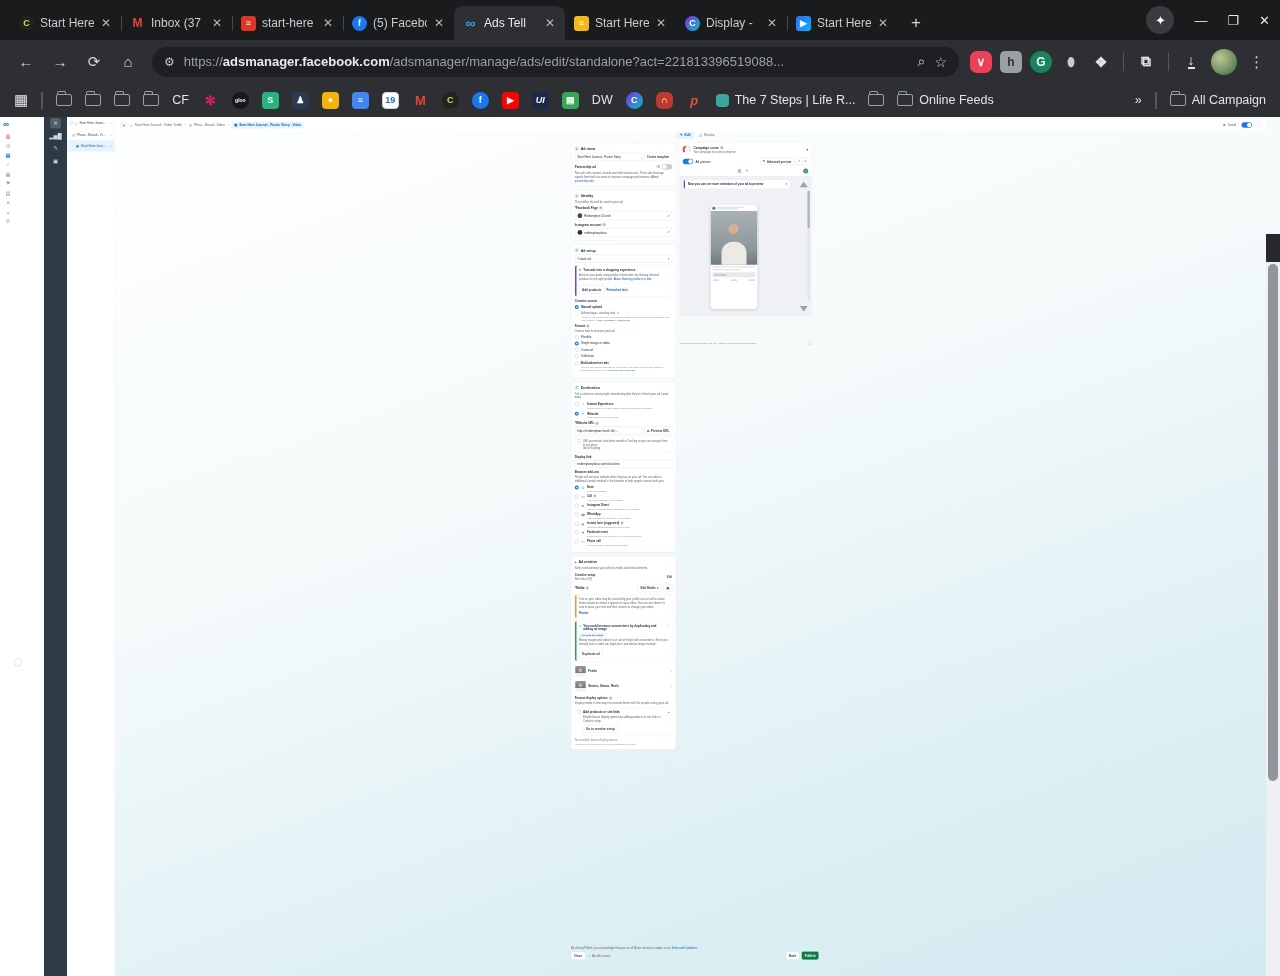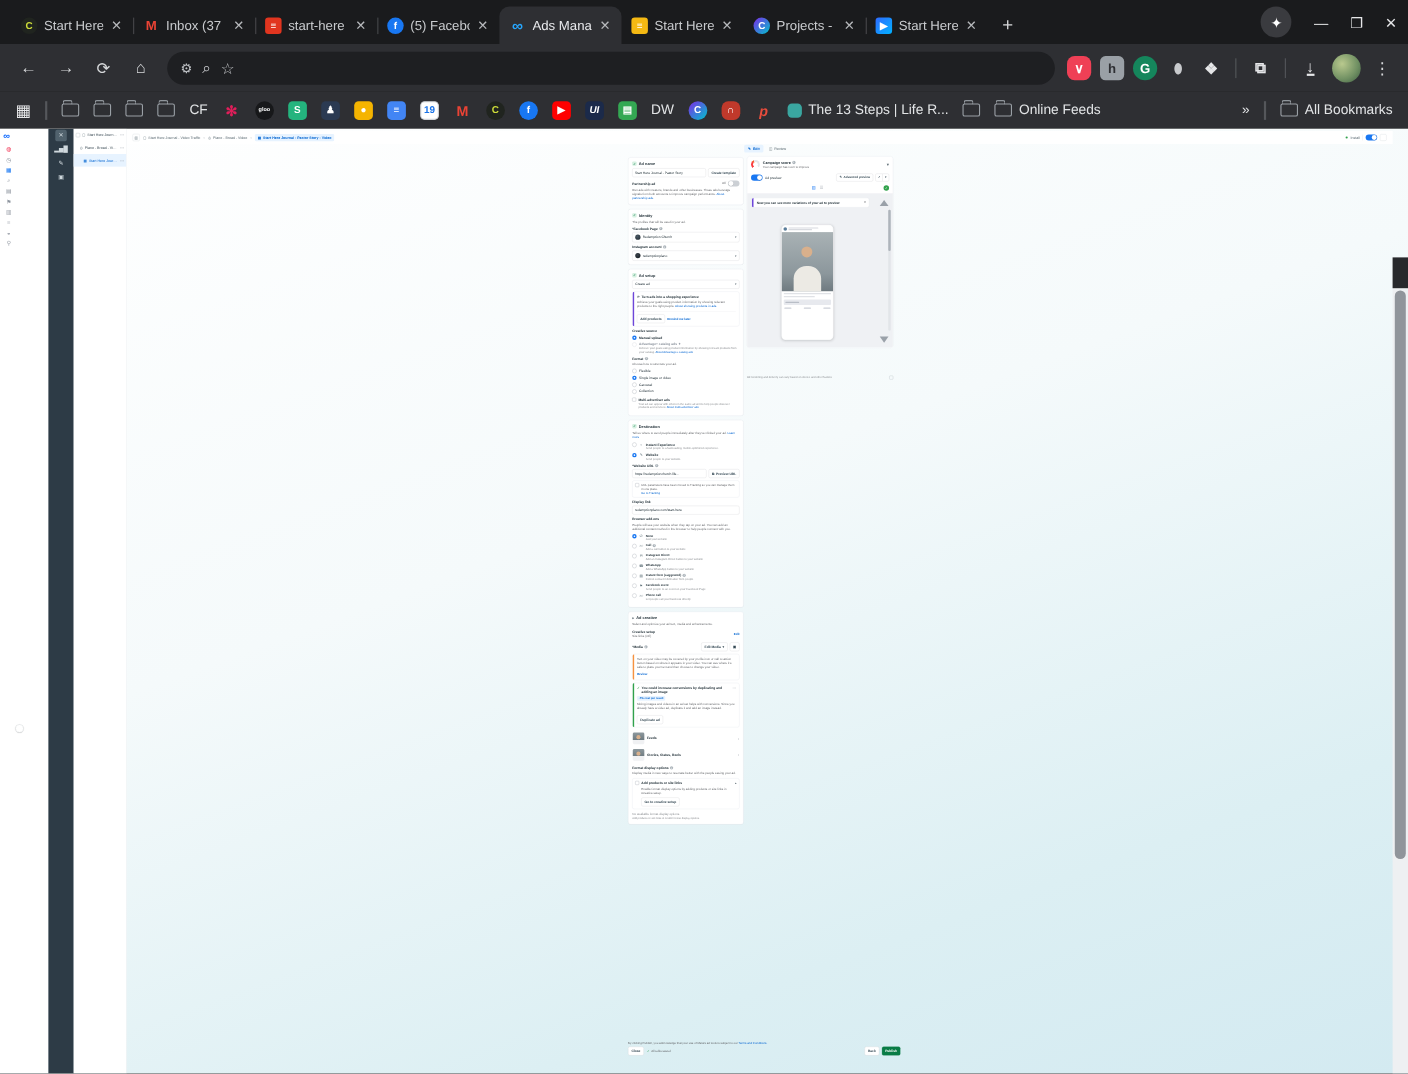--- a/index.html
+++ b/index.html
@@ -228,31 +228,31 @@
       <span class="tlabel">start-here</span>
       <span class="tclose">✕</span>
     </div>
     <div class="tab no-sep">
       <span class="fav fav-fb">f</span>
       <span class="tlabel">(5) Facebo</span>
       <span class="tclose">✕</span>
     </div>
     <div class="tab active">
       <span class="fav fav-meta">∞</span>
-      <span class="tlabel">Ads Mana</span>
+      <span class="tlabel">Ads Tell</span>
       <span class="tclose">✕</span>
     </div>
     <div class="tab no-sep">
       <span class="fav fav-keep">≡</span>
       <span class="tlabel">Start Here</span>
       <span class="tclose">✕</span>
     </div>
     <div class="tab">
       <span class="fav fav-canva">C</span>
-      <span class="tlabel">Projects -</span>
+      <span class="tlabel">Display -</span>
       <span class="tclose">✕</span>
     </div>
     <div class="tab no-sep">
       <span class="fav fav-vid">▶</span>
       <span class="tlabel">Start Here</span>
       <span class="tclose">✕</span>
     </div>
     <div class="newtab">+</div>
     <div class="strip-right">
       <div class="sparkle">✦</div>
@@ -262,20 +262,21 @@
     </div>
   </div>
 
   <div class="toolbar">
     <div class="nav-ic">←</div>
     <div class="nav-ic">→</div>
     <div class="nav-ic">⟳</div>
     <div class="nav-ic">⌂</div>
     <div class="urlpill">
       <span class="site-ic">⚙</span>
+      <span class="urltext"><span>https://</span><b>adsmanager.facebook.com</b><span>/adsmanager/manage/ads/edit/standalone?act=221813396519088...</span></span>
       <span class="pill-ic">⌕</span>
       <span class="pill-ic">☆</span>
     </div>
     <div class="ext ext-pocket">∨</div>
     <div class="ext ext-h">h</div>
     <div class="ext ext-gram">G</div>
     <div class="ext ext-mic">⬮</div>
     <div class="ext ext-puz">❖</div>
     <div class="tb-div"></div>
     <div class="ext ext-puz">⧉</div>
@@ -307,33 +308,33 @@
     <span class="bm-ic" style="background:#1877f2;border-radius:50%">f</span>
     <span class="bm-ic" style="background:#f00">▶</span>
     <span class="bm-ic" style="background:#1b2a4a;font-style:italic">UI</span>
     <span class="bm-ic" style="background:#34a853">▤</span>
     <span class="bm-label">DW</span>
     <span class="bm-ic" style="background:linear-gradient(135deg,#7d2ae8,#00c4cc);border-radius:50%">C</span>
     <span class="bm-ic" style="background:#c0392b;border-radius:6px">∩</span>
     <span class="bm-ic" style="background:transparent;color:#e74c3c;font-size:13px;font-style:italic">p</span>
     <div class="bm-item">
       <span class="bm-ic" style="background:#3aa6a0;width:13px;height:13px"></span>
-      <span class="bm-label">The 13 Steps | Life R...</span>
+      <span class="bm-label">The 7 Steps | Life R...</span>
     </div>
     <span class="fold"></span>
     <div class="bm-item">
       <span class="fold"></span>
       <span class="bm-label">Online Feeds</span>
     </div>
     <div class="bm-right">
       <span class="bm-label">»</span>
       <div class="bm-div"></div>
       <div class="bm-item">
         <span class="fold"></span>
-        <span class="bm-label">All Bookmarks</span>
+        <span class="bm-label">All Campaign</span>
       </div>
     </div>
   </div>
 
   <div class="page">
     <div class="zoom">
 
       <div class="apprail">
         <div class="meta-logo">∞</div>
         <div class="ric hot">◍</div>

